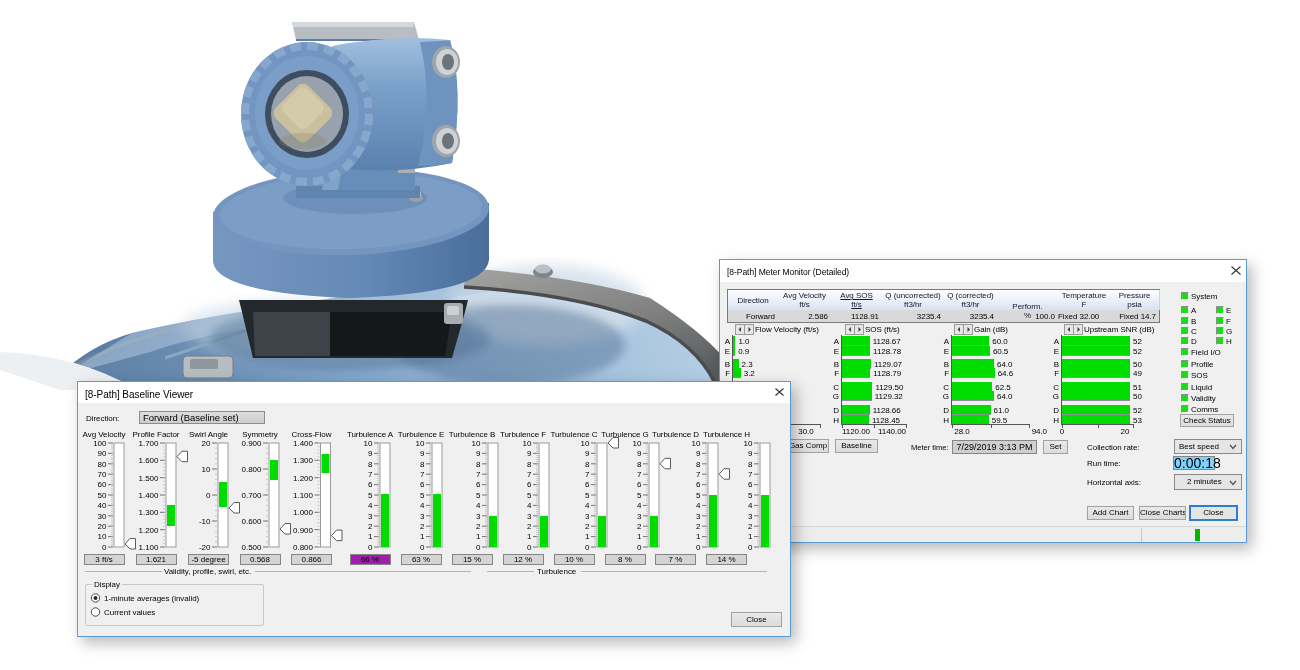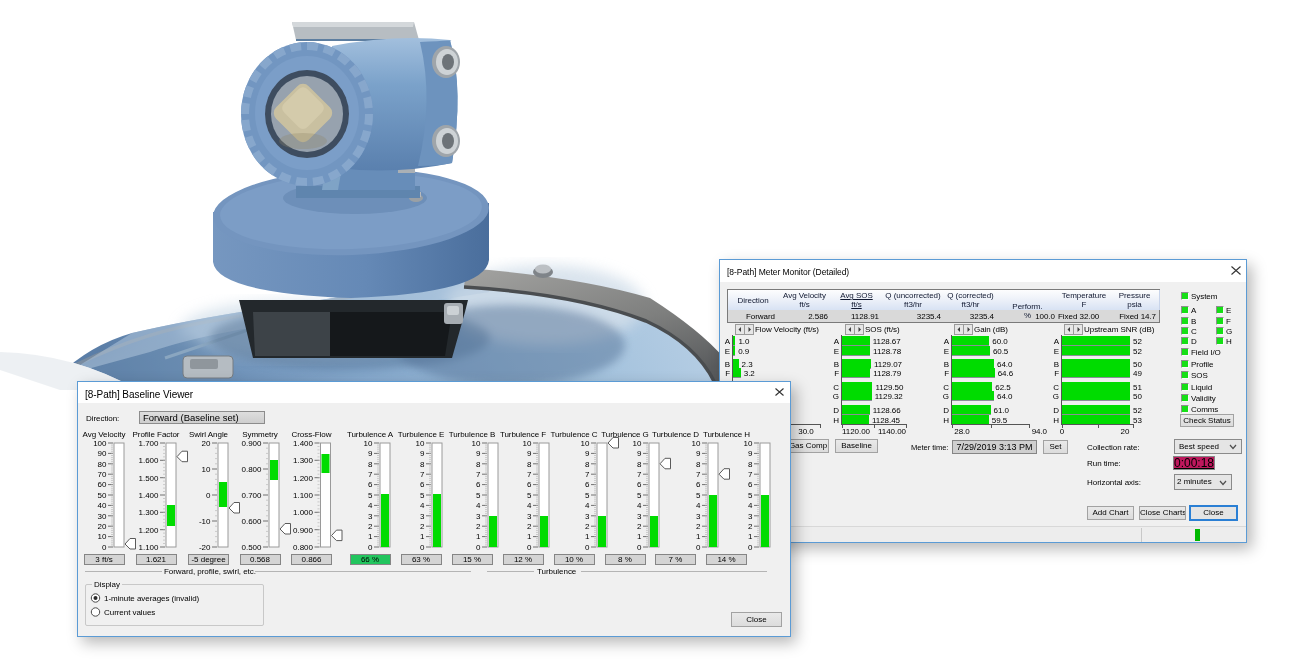--- a/index.html
+++ b/index.html
@@ -335,23 +335,23 @@
 <div class="btn" style="left:67px;top:179px;width:40px;height:12px;line-height:12px;">Gas Comp</div>
 <div class="btn" style="left:115px;top:179px;width:41px;height:12px;line-height:12px;">Baseline</div>
 <div class="lbl" style="left:191px;top:183px;font-size:7.6px;">Meter time:</div>
 <div class="sunk" style="left:232px;top:180px;width:83px;height:12px;line-height:12px;background:#cfcfcf;font-size:9px;">7/29/2019 3:13 PM</div>
 <div class="btn" style="left:323px;top:180px;width:23px;height:12px;line-height:12px;">Set</div>
 <div class="lbl" style="left:367px;top:183px;">Collection rate:</div>
 <div class="combo" style="left:454px;top:179px;width:62px;height:13px;line-height:13px;padding-left:4px;">Best speed<svg class="abs" style="right:4px;top:4px;" width="8" height="6" viewBox="0 0 8 6">
         <path d="M1 1 L4 4.5 L7 1" stroke="#505050" stroke-width="1.2" fill="none"></path>
       </svg></div>
 <div class="lbl" style="left:367px;top:199px;">Run time:</div>
-<div class="sunk" style="left:453px;top:196px;width:40px;height:12px;line-height:12px;background:#be185d;font-size:12px;text-decoration:underline;">0:00:18</div>
+<div class="sunk" style="left:453px;top:196px;width:40px;height:12px;line-height:12px;background:#7dd3fc;font-size:14px;">0:00:18</div>
 <div class="lbl" style="left:367px;top:218px;">Horizontal axis:</div>
-<div class="combo" style="left:454px;top:214px;width:54px;height:14px;line-height:14px;padding-left:2px;">2 minutes<svg class="abs" style="right:4px;top:5px;" width="8" height="6" viewBox="0 0 8 6">
+<div class="combo" style="left:454px;top:214px;width:54px;height:14px;line-height:14px;padding-left:12px;">2 minutes<svg class="abs" style="right:4px;top:5px;" width="8" height="6" viewBox="0 0 8 6">
         <path d="M1 1 L4 4.5 L7 1" stroke="#505050" stroke-width="1.2" fill="none"></path>
       </svg></div>
 <div class="btn" style="left:367px;top:246px;width:45px;height:12px;line-height:12px;">Add Chart</div>
 <div class="btn" style="left:419px;top:246px;width:45px;height:12px;line-height:12px;">Close Charts</div>
 <div class="abs" style="left:469px;top:245px;width:45px;height:12px;line-height:12px;text-align:center;font-size:8px;background:#e4e4e4;border:2px solid #2a7fd4;">Close</div>
 <div class="abs" style="left:0px;top:266px;width:100%;border-top:1px solid #d8d8d8;background:#ededed;height:15px;"></div>
 <div class="abs" style="left:421px;top:268px;height:14px;border-left:1px solid #c8c8c8;"></div>
 <div class="abs" style="left:475px;top:269px;width:5px;height:12px;background:#00b900;"></div>
 </div>
 
@@ -1219,31 +1219,31 @@
 <line x1="679" y1="158.8" x2="681" y2="158.8" stroke="#b0b0b0" stroke-width="0.6"></line>
 <line x1="679" y1="160.8" x2="681" y2="160.8" stroke="#b0b0b0" stroke-width="0.6"></line>
 <line x1="679" y1="162.9" x2="681" y2="162.9" stroke="#b0b0b0" stroke-width="0.6"></line>
 <line x1="679" y1="165.0" x2="681" y2="165.0" stroke="#b0b0b0" stroke-width="0.6"></line>
 </svg>
 <div class="sunk" style="left:5.5px;top:172px;width:39px;height:9px;line-height:9px;background:#d4d4d4;">3 ft/s</div>
 <div class="sunk" style="left:57.5px;top:172px;width:39px;height:9px;line-height:9px;background:#d4d4d4;">1.621</div>
 <div class="sunk" style="left:110.0px;top:172px;width:39px;height:9px;line-height:9px;background:#d4d4d4;">-5 degree</div>
 <div class="sunk" style="left:161.5px;top:172px;width:39px;height:9px;line-height:9px;background:#d4d4d4;">0.568</div>
 <div class="sunk" style="left:213.0px;top:172px;width:39px;height:9px;line-height:9px;background:#d4d4d4;">0.866</div>
-<div class="sunk" style="left:271.5px;top:172px;width:39px;height:9px;line-height:9px;background:#22c55e;">66 %</div>
+<div class="sunk" style="left:271.5px;top:172px;width:39px;height:9px;line-height:9px;background:#a21caf;">66 %</div>
 <div class="sunk" style="left:322.5px;top:172px;width:39px;height:9px;line-height:9px;background:#d4d4d4;">63 %</div>
 <div class="sunk" style="left:373.5px;top:172px;width:39px;height:9px;line-height:9px;background:#d4d4d4;">15 %</div>
 <div class="sunk" style="left:424.5px;top:172px;width:39px;height:9px;line-height:9px;background:#d4d4d4;">12 %</div>
 <div class="sunk" style="left:475.5px;top:172px;width:39px;height:9px;line-height:9px;background:#d4d4d4;">10 %</div>
 <div class="sunk" style="left:526.5px;top:172px;width:39px;height:9px;line-height:9px;background:#d4d4d4;">8 %</div>
 <div class="sunk" style="left:577.0px;top:172px;width:39px;height:9px;line-height:9px;background:#d4d4d4;">7 %</div>
 <div class="sunk" style="left:628.0px;top:172px;width:39px;height:9px;line-height:9px;background:#d4d4d4;">14 %</div>
 <div class="abs" style="left:7px;top:189px;width:77px;border-top:1px solid #b4b4b4;"></div>
 <div class="abs" style="left:177px;top:189px;width:216px;border-top:1px solid #b4b4b4;"></div>
-<div class="lbl" style="left:86px;top:185px;">Forward, profile, swirl, etc.</div>
+<div class="lbl" style="left:86px;top:185px;">Validity, profile, swirl, etc.</div>
 <div class="abs" style="left:409px;top:189px;width:47px;border-top:1px solid #b4b4b4;"></div>
 <div class="abs" style="left:503px;top:189px;width:186px;border-top:1px solid #b4b4b4;"></div>
 <div class="lbl" style="left:459px;top:185px;">Turbulence</div>
 <div class="abs" style="left:7px;top:202px;width:177px;height:40px;border:1px solid #c8c8c8;border-radius:2px;"></div>
 <div class="lbl" style="left:14px;top:198px;background:#f0f0f0;padding:0 2px;">Display</div>
 <svg class="abs" style="left:12px;top:211px;" width="11" height="25" viewBox="0 0 11 25">
       <circle cx="5.5" cy="5" r="4.2" fill="#ffffff" stroke="#4a4a4a"></circle>
       <circle cx="5.5" cy="5" r="2" fill="#2b2b2b"></circle>
       <circle cx="5.5" cy="19" r="4.2" fill="#ffffff" stroke="#4a4a4a"></circle>
     </svg>

